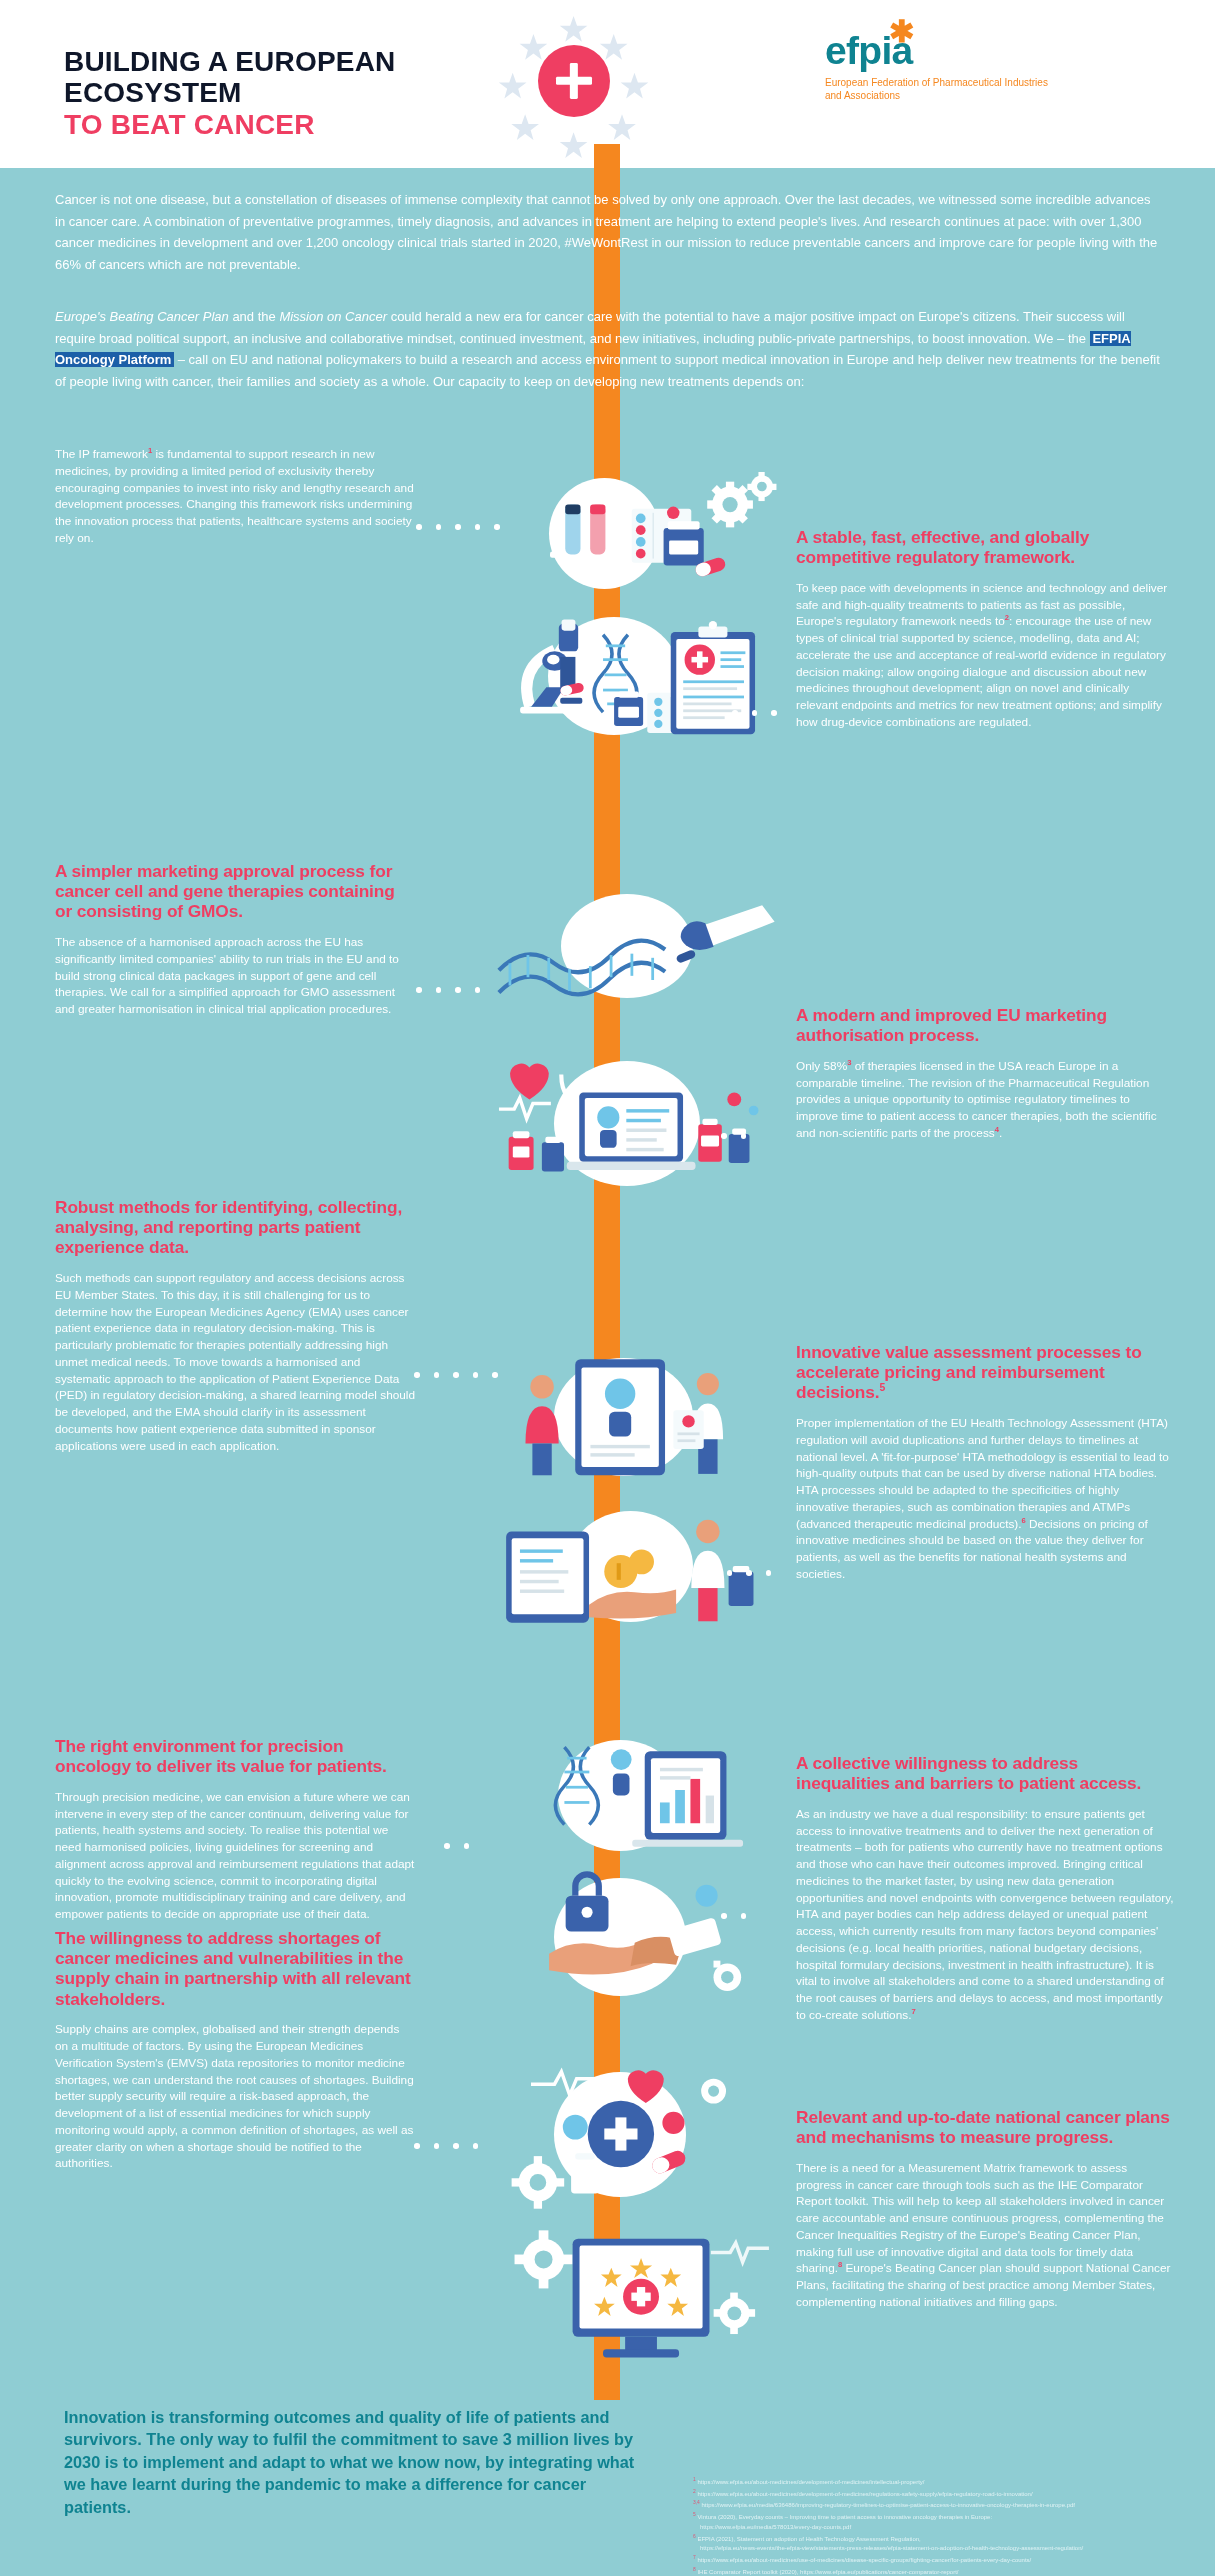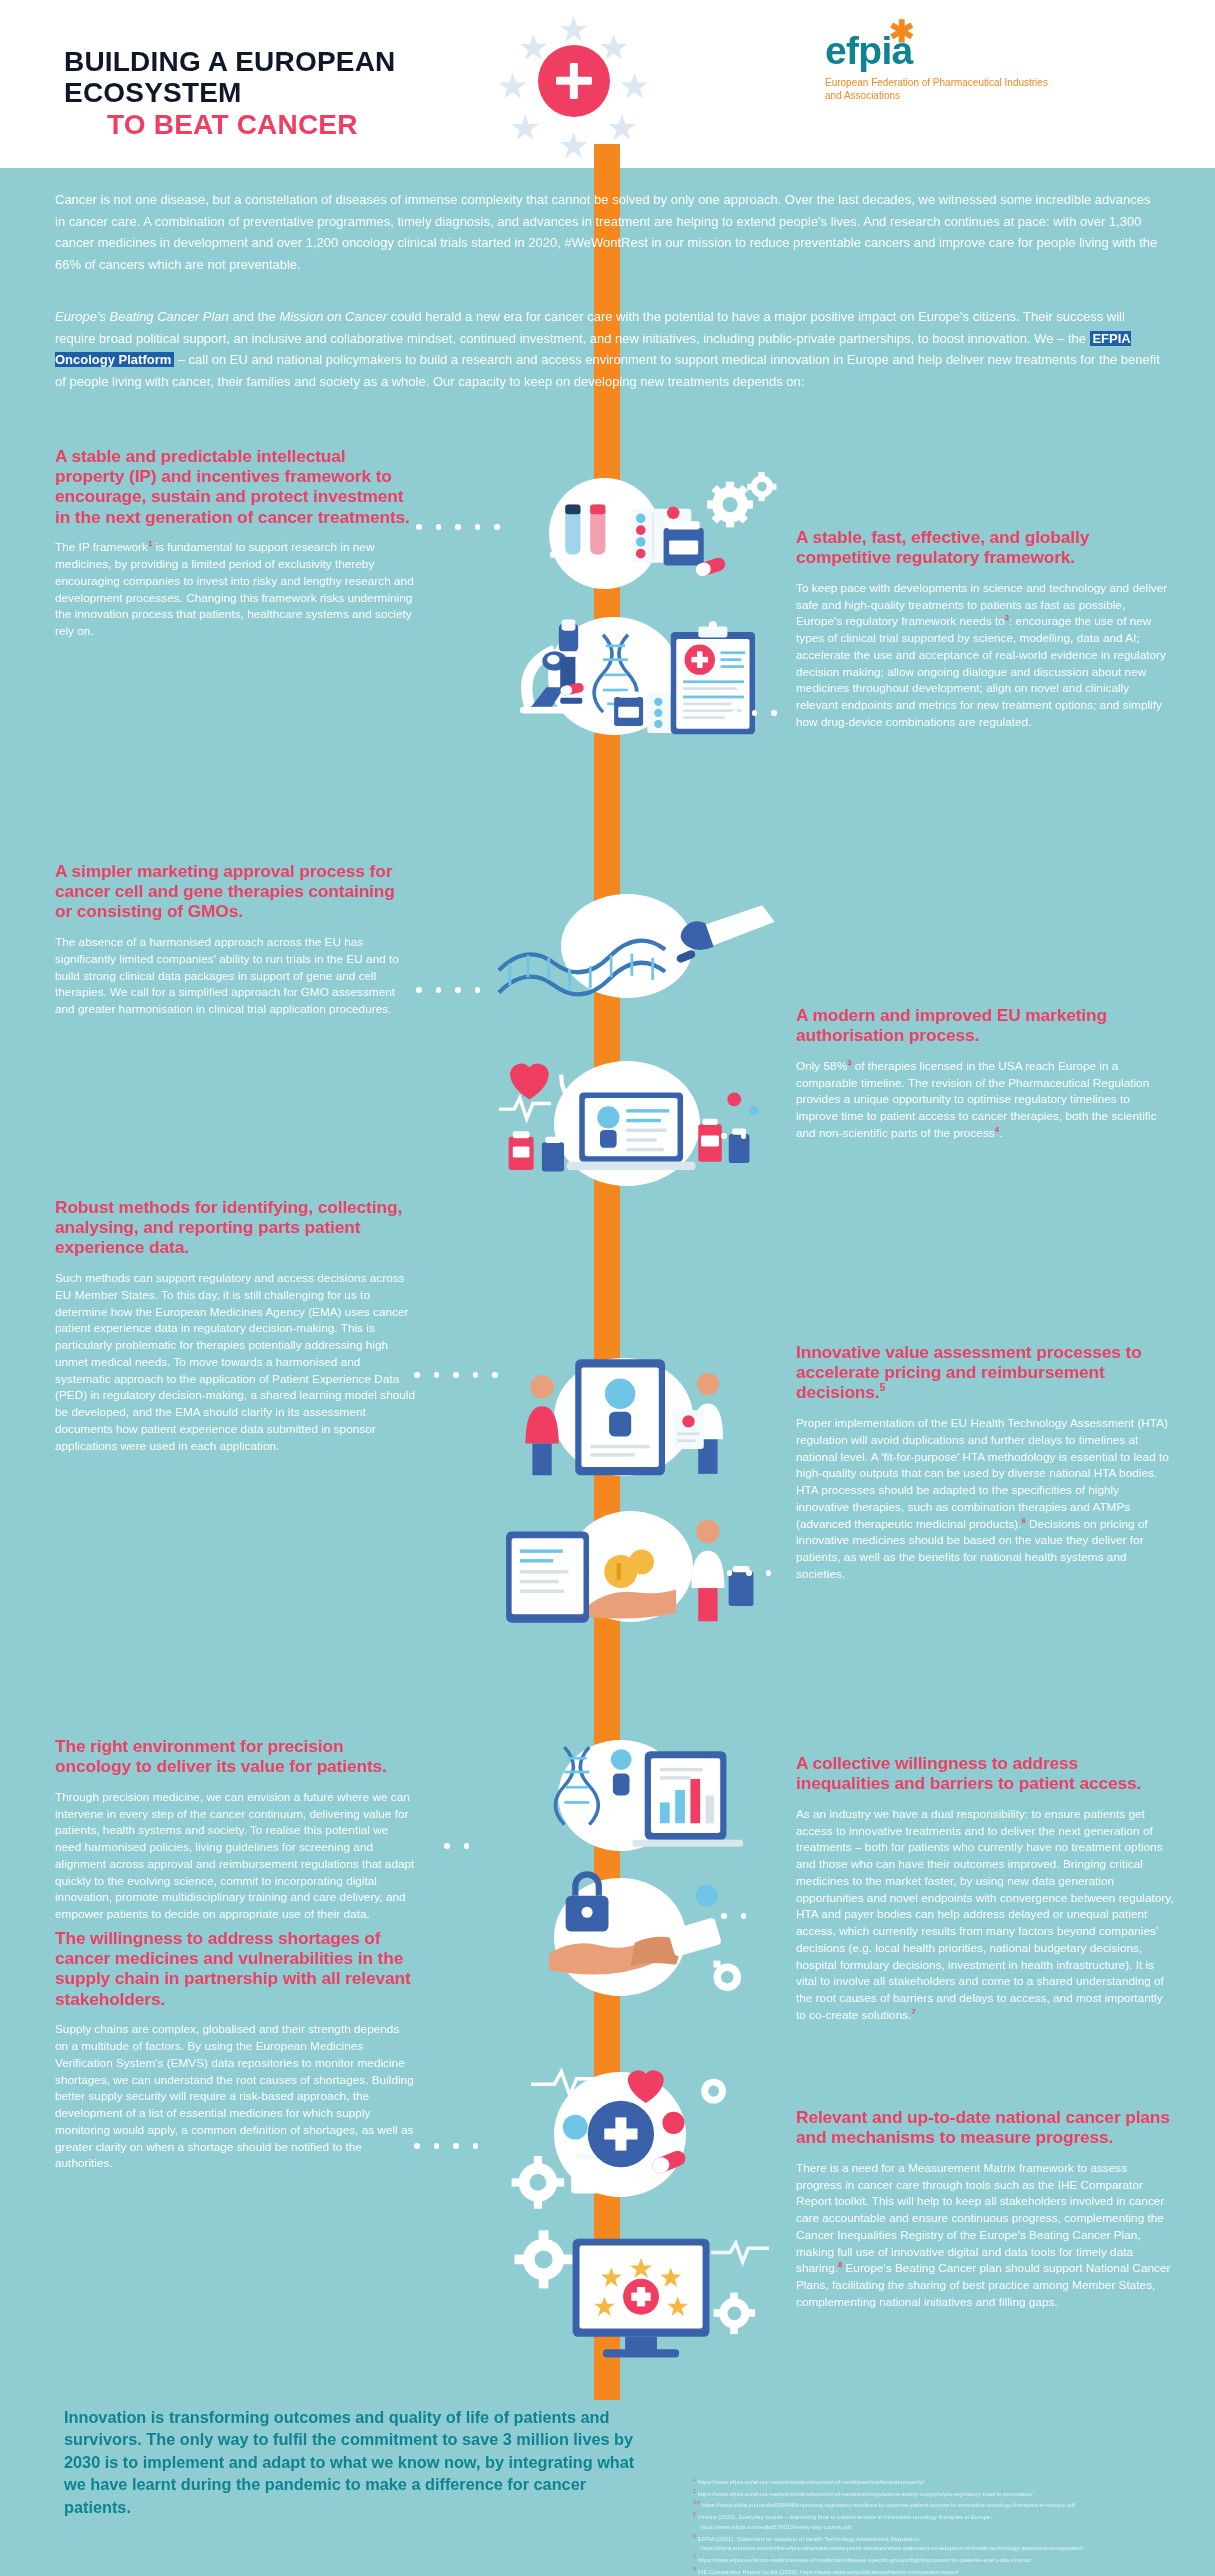--- a/index.html
+++ b/index.html
@@ -29,21 +29,21 @@
   }
   .title-line {
     font-size: 28px;
     font-weight: 800;
     letter-spacing: 0.2px;
     line-height: 1.12;
     color: #0f172a;
     text-transform: uppercase;
     font-family: "Liberation Sans", sans-serif;
   }
-  .title-line.accent { color: #ef3e62; margin-left: 43px; }
+  .title-line.accent { color: #ef3e62; }
 
   .stars-emblem {
     position: absolute;
     left: 485px; top: 12.5px;
     width: 173px; height: 146px;
   }
   .plus-circle {
     position: absolute;
     left: 53px; top: 32px;
     width: 72px; height: 72px;
@@ -599,21 +599,20 @@
         <rect x="324" y="118" width="11" height="11"></rect>
           <rect x="324" y="167" width="11" height="11"></rect>
         <rect x="300" y="142" width="11" height="11"></rect>
           <rect x="349" y="142" width="11" height="11"></rect>
       </g>
       <path d="M296 60 h28 l8 -14 l10 28 l8 -20 h30" stroke="#ffffff" stroke-width="5" fill="none" opacity=".85"></path>
     </svg>
   </div>
 
   <div class="block left" style="top:446px;">
-    <h3>A stable and predictable intellectual property (IP) and incentives framework to encourage, sustain and protect investment in the next generation of cancer treatments.</h3>
     <p><span>The IP framework</span><sup>1</sup><span> is fundamental to support research in new medicines, by providing a limited period of exclusivity thereby encouraging companies to invest into risky and lengthy research and development processes. Changing this framework risks undermining the innovation process that patients, healthcare systems and society rely on.</span></p>
   </div>
   <div class="dots" style="left:416px;top:524px;">
     <i></i>
       <i></i>
       <i></i>
       <i></i>
       <i></i>
   </div>
 

